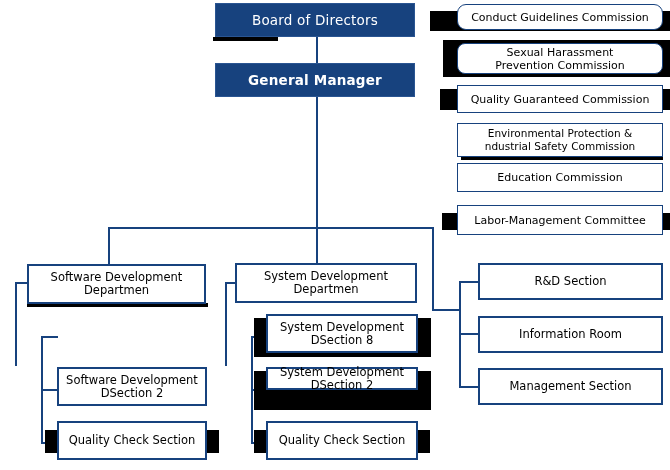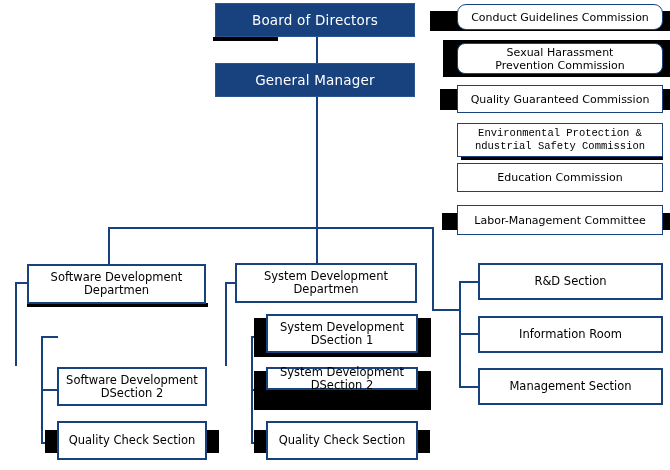--- a/index.html
+++ b/index.html
@@ -46,41 +46,41 @@
   <div class="abs ln" style="left:251px;top:336px;width:2px;height:108px;"></div>
   <div class="abs ln" style="left:251px;top:336px;width:16px;height:2px;"></div>
   <div class="abs ln" style="left:251px;top:389px;width:16px;height:2px;"></div>
   <div class="abs ln" style="left:251px;top:442px;width:16px;height:2px;"></div>
 
   <div class="abs box-blue" style="left:215px;top:3px;width:200px;height:34px;">
     <span>Board of Directors</span>
   </div>
   <div class="abs hl" style="left:213px;top:37px;width:65px;height:4px;"></div>
 
-  <div class="abs box-blue" style="left:215px;top:63px;width:200px;height:34px;">
+  <div class="abs box-blue" style="left:215px;top:63px;width:200px;height:34px;font-weight:bold;">
     <span>General Manager</span>
   </div>
 
   <div class="abs hl" style="left:430px;top:11px;width:240px;height:20px;"></div>
   <div class="abs box-white box-thin" style="left:457px;top:4px;width:206px;height:26px;border-radius:9px;">
     <span>Conduct Guidelines Commission</span>
   </div>
 
   <div class="abs hl" style="left:443px;top:40px;width:227px;height:37px;"></div>
   <div class="abs box-white box-thin" style="left:457px;top:43px;width:206px;height:31px;padding:0 24px;border-radius:8px;">
     <span>Sexual Harassment Prevention Commission</span>
   </div>
 
   <div class="abs hl" style="left:440px;top:89px;width:230px;height:21px;"></div>
   <div class="abs box-white box-thin" style="left:457px;top:85px;width:206px;height:28px;">
     <span>Quality Guaranteed Commission</span>
   </div>
 
   <div class="abs hl" style="left:461px;top:156px;width:202px;height:4px;"></div>
-  <div class="abs box-white box-thin" style="left:457px;top:123px;width:206px;height:33px;padding:16px 10px;font-size:10.5px;font-family:Liberation Mono, monospace;">
+  <div class="abs box-white box-thin" style="left:457px;top:123px;width:206px;height:33px;padding:16px 10px;font-size:10.5px;">
     <span>Environmental Protection &amp; ndustrial Safety Commission</span>
   </div>
 
   <div class="abs box-white box-thin" style="left:457px;top:163px;width:206px;height:29px;">
     <span>Education Commission</span>
   </div>
 
   <div class="abs hl" style="left:442px;top:213px;width:228px;height:17px;"></div>
   <div class="abs box-white box-thin" style="left:457px;top:205px;width:206px;height:30px;">
     <span>Labor-Management Committee</span>
@@ -101,21 +101,21 @@
   <div class="abs box-white" style="left:57px;top:421px;width:150px;height:39px;">
     <span>Quality Check Section</span>
   </div>
 
   <div class="abs box-white" style="left:235px;top:263px;width:182px;height:40px;padding:0 14px;">
     <span>System Development Departmen</span>
   </div>
 
   <div class="abs hl" style="left:254px;top:318px;width:177px;height:39px;"></div>
   <div class="abs box-white" style="left:266px;top:314px;width:152px;height:39px;padding:0 6px;">
-    <span>System Development DSection 1</span>
+    <span>System Development DSection 8</span>
   </div>
 
   <div class="abs hl" style="left:254px;top:371px;width:177px;height:39px;"></div>
   <div class="abs box-white" style="left:266px;top:367px;width:152px;height:23px;padding:0 6px;">
     <span>System Development DSection 2</span>
   </div>
 
   <div class="abs hl" style="left:254px;top:430px;width:13px;height:23px;"></div>
   <div class="abs hl" style="left:417px;top:430px;width:13px;height:23px;"></div>
   <div class="abs box-white" style="left:266px;top:421px;width:152px;height:39px;">

